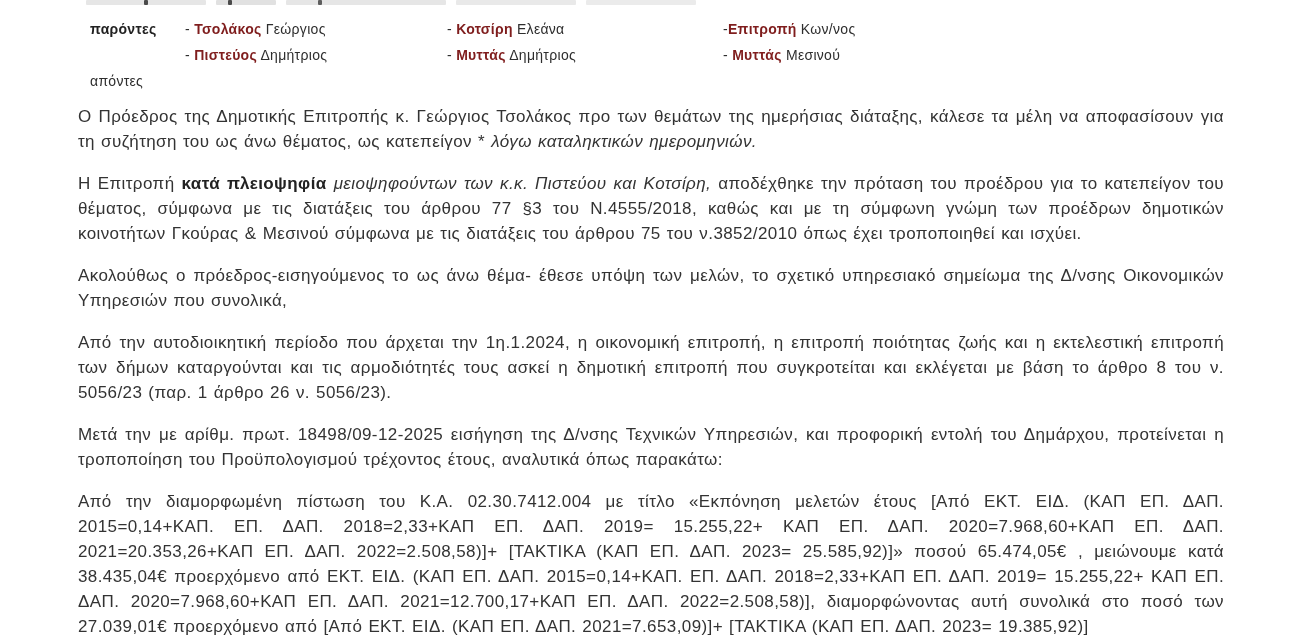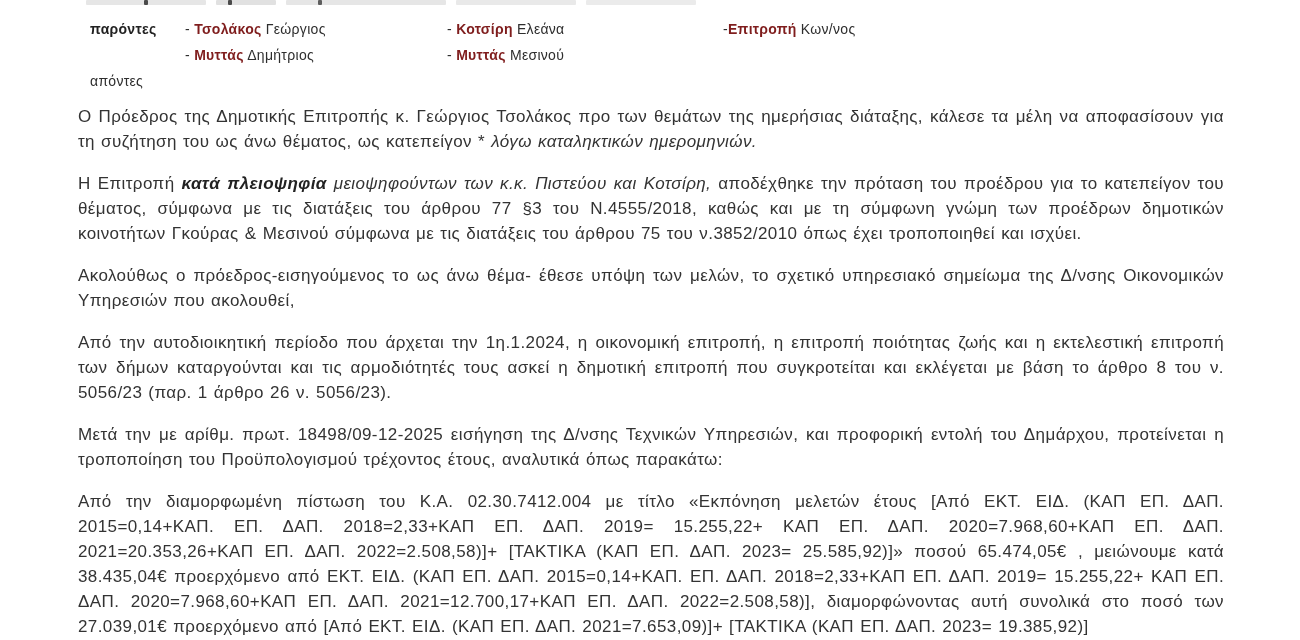--- a/index.html
+++ b/index.html
@@ -65,21 +65,21 @@
   .doc-body p {
     margin: 0 0 17px 0;
     font-size: 17px;
     line-height: 25px;
     letter-spacing: 0.4px;
     word-spacing: 1px;
     text-align: justify;
     color: #333333;
   }
   .italic { font-style: italic; }
-  .bold-italic { font-weight: bold; font-style: italic; color: #222; }
+  .bold-italic { font-weight: bold; color: #222; }
 </style>
 </head>
 <body>
 
 <div class="page">
 
   <div class="cropped-line">
     <i style="left:0;   width:120px; opacity:.25"></i>
     <i style="left:130px; width:60px;  opacity:.3"></i>
     <i class="dark" style="left:58px; width:4px;"></i>
@@ -92,38 +92,39 @@
 
   <section class="attendance">
     <div class="att-grid">
       <span class="cell bold">παρόντες</span>
       <span class="cell"><span>- </span><span class="surname">Τσολάκος</span><span> Γεώργιος</span></span>
       <span class="cell"><span>- </span><span class="surname">Κοτσίρη</span><span> Ελεάνα</span></span>
       <span class="cell"><span>-</span><span class="surname">Επιτροπή</span><span> Κων/νος</span></span>
     </div>
     <div class="att-grid">
       <span class="cell"></span>
+      <span class="cell"><span>- </span><span class="surname">Πιστεύος</span><span> Δημήτριος</span></span>
       <span class="cell"><span>- </span><span class="surname">Μυττάς</span><span> Δημήτριος</span></span>
       <span class="cell"><span>- </span><span class="surname">Μυττάς</span><span> Μεσινού</span></span>
       <span class="cell"></span>
     </div>
     <div class="att-grid">
       <span class="cell">απόντες</span>
       <span class="cell"></span>
         <span class="cell"></span>
         <span class="cell"></span>
     </div>
   </section>
 
   <div class="doc-body">
     <p><span>Ο Πρόεδρος της Δημοτικής Επιτροπής κ. Γεώργιος Τσολάκος προ των θεμάτων της ημερήσιας διάταξης, κάλεσε τα μέλη να αποφασίσουν για τη συζήτηση του ως άνω θέματος, ως κατεπείγον * </span><span class="italic">λόγω καταληκτικών ημερομηνιών.</span></p>
 
     <p><span>Η Επιτροπή </span><span class="bold-italic">κατά πλειοψηφία </span><span class="italic">μειοψηφούντων των κ.κ. Πιστεύου και Κοτσίρη,</span><span> αποδέχθηκε την πρόταση του προέδρου για το κατεπείγον του θέματος, σύμφωνα με τις διατάξεις του άρθρου 77 §3 του Ν.4555/2018, καθώς και με τη σύμφωνη γνώμη των προέδρων δημοτικών κοινοτήτων Γκούρας &amp; Μεσινού σύμφωνα με τις διατάξεις του άρθρου 75 του ν.3852/2010 όπως έχει τροποποιηθεί και ισχύει.</span></p>
 
-    <p>Ακολούθως ο πρόεδρος-εισηγούμενος το ως άνω θέμα- έθεσε υπόψη των μελών, το σχετικό υπηρεσιακό σημείωμα της Δ/νσης Οικονομικών Υπηρεσιών που ακολουθεί,</p>
+    <p>Ακολούθως ο πρόεδρος-εισηγούμενος το ως άνω θέμα- έθεσε υπόψη των μελών, το σχετικό υπηρεσιακό σημείωμα της Δ/νσης Οικονομικών Υπηρεσιών που συνολικά,</p>
 
     <p>Από την αυτοδιοικητική περίοδο που άρχεται την 1η.1.2024, η οικονομική επιτροπή, η επιτροπή ποιότητας ζωής και η εκτελεστική επιτροπή των δήμων καταργούνται και τις αρμοδιότητές τους ασκεί η δημοτική επιτροπή που συγκροτείται και εκλέγεται με βάση το άρθρο 8 του ν. 5056/23 (παρ. 1 άρθρο 26 ν. 5056/23).</p>
 
     <p>Μετά την με αρίθμ. πρωτ. 18498/09-12-2025 εισήγηση της Δ/νσης Τεχνικών Υπηρεσιών, και προφορική εντολή του Δημάρχου, προτείνεται η τροποποίηση του Προϋπολογισμού τρέχοντος έτους, αναλυτικά όπως παρακάτω:</p>
 
     <p>Από την διαμορφωμένη πίστωση του Κ.Α. 02.30.7412.004 με τίτλο «Εκπόνηση μελετών έτους [Από ΕΚΤ. ΕΙΔ. (ΚΑΠ ΕΠ. ΔΑΠ. 2015=0,14+ΚΑΠ. ΕΠ. ΔΑΠ. 2018=2,33+ΚΑΠ ΕΠ. ΔΑΠ. 2019= 15.255,22+ ΚΑΠ ΕΠ. ΔΑΠ. 2020=7.968,60+ΚΑΠ ΕΠ. ΔΑΠ. 2021=20.353,26+ΚΑΠ ΕΠ. ΔΑΠ. 2022=2.508,58)]+ [ΤΑΚΤΙΚΑ (ΚΑΠ ΕΠ. ΔΑΠ. 2023= 25.585,92)]» ποσού 65.474,05€ , μειώνουμε κατά 38.435,04€ προερχόμενο από ΕΚΤ. ΕΙΔ. (ΚΑΠ ΕΠ. ΔΑΠ. 2015=0,14+ΚΑΠ. ΕΠ. ΔΑΠ. 2018=2,33+ΚΑΠ ΕΠ. ΔΑΠ. 2019= 15.255,22+ ΚΑΠ ΕΠ. ΔΑΠ. 2020=7.968,60+ΚΑΠ ΕΠ. ΔΑΠ. 2021=12.700,17+ΚΑΠ ΕΠ. ΔΑΠ. 2022=2.508,58)], διαμορφώνοντας αυτή συνολικά στο ποσό των 27.039,01€ προερχόμενο από [Από ΕΚΤ. ΕΙΔ. (ΚΑΠ ΕΠ. ΔΑΠ. 2021=7.653,09)]+ [ΤΑΚΤΙΚΑ (ΚΑΠ ΕΠ. ΔΑΠ. 2023= 19.385,92)]</p>
   </div>
 
 </div>
 

